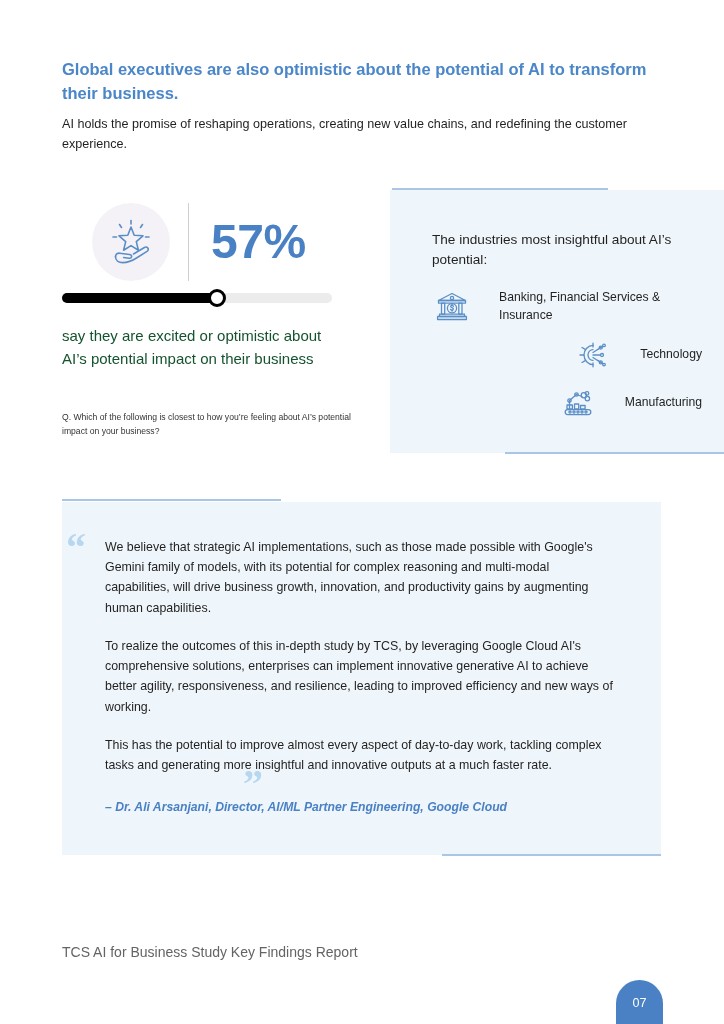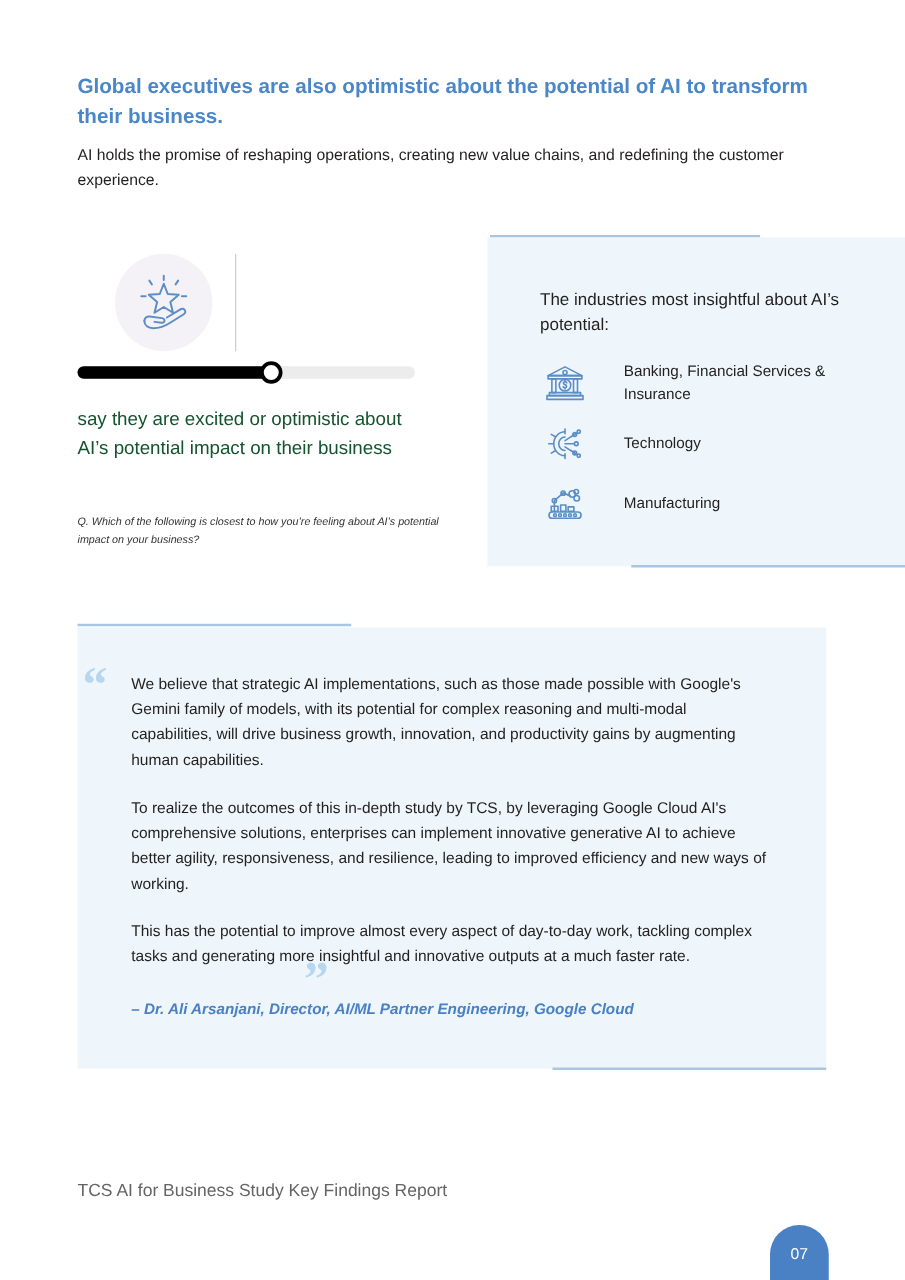--- a/index.html
+++ b/index.html
@@ -124,21 +124,20 @@
     color: #14532d;
   }
   .stat-question {
     position: absolute;
     left: 62px;
     top: 411px;
     width: 290px;
     font-size: 8.6px;
     line-height: 1.6;
     color: #333333;
-    font-style: italic;
   }
 
   
   .industries-panel {
     position: absolute;
     left: 390px;
     top: 190px;
     width: 334px;
     height: 263px;
     background: #eef6fb;
@@ -171,20 +170,21 @@
   .industry-list {
     position: absolute;
     left: 432px;
     top: 283px;
     width: 270px;
   }
   .industry-row {
     display: flex;
     align-items: center;
     min-height: 48px;
+    justify-content: flex-end;
   }
   .industry-icon {
     width: 40px;
     flex: 0 0 auto;
     display: flex;
     align-items: center;
     justify-content: center;
   }
   .industry-label {
     font-size: 12.2px;
@@ -311,20 +311,21 @@
           <line x1="16.5" y1="10.5" x2="18.5" y2="13.5"></line>
           <line x1="39.5" y1="10.5" x2="37.5" y2="13.5"></line>
           <line x1="10" y1="23" x2="13.5" y2="23"></line>
           <line x1="46" y1="23" x2="42.5" y2="23"></line>
           <path d="M12.5 42.8 C12.5 40.4 14.4 38.9 16.8 39.2 L26.5 40.5 C28 40.7 28.8 41.6 28.6 42.7 C28.4 43.8 27.4 44.4 26 44.2 L20.6 43.5"></path>
           <path d="M12.5 42.8 C12.5 46.4 15.6 48.6 19.6 48.6 C24.6 48.6 29.5 46.6 33.5 44 L44 37.4 C45.5 36.5 45.6 34.9 44.7 33.9 C43.8 32.9 42.3 32.9 41 33.7 L30.5 40"></path>
         </g>
       </svg>
     </div>
     <div class="stat-divider"></div>
+    <div class="stat-value">57%</div>
   </div>
 </div>
 
 <div class="slider-wrap">
   <div class="slider-track"></div>
   <div class="slider-fill"></div>
   <div class="slider-knob"></div>
 </div>
 
 <div class="stat-caption">say they are excited or optimistic about AI’s potential impact on their business</div>

